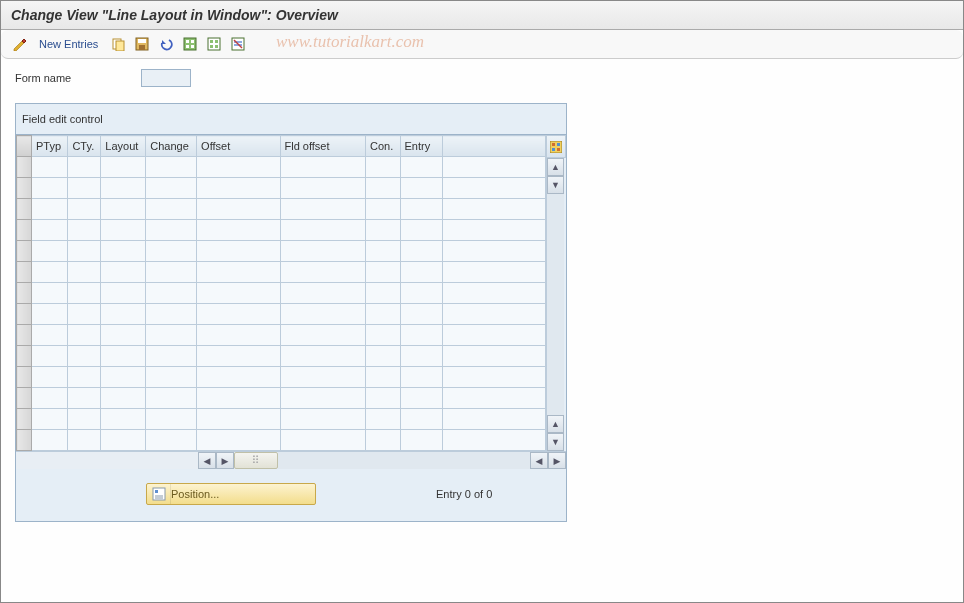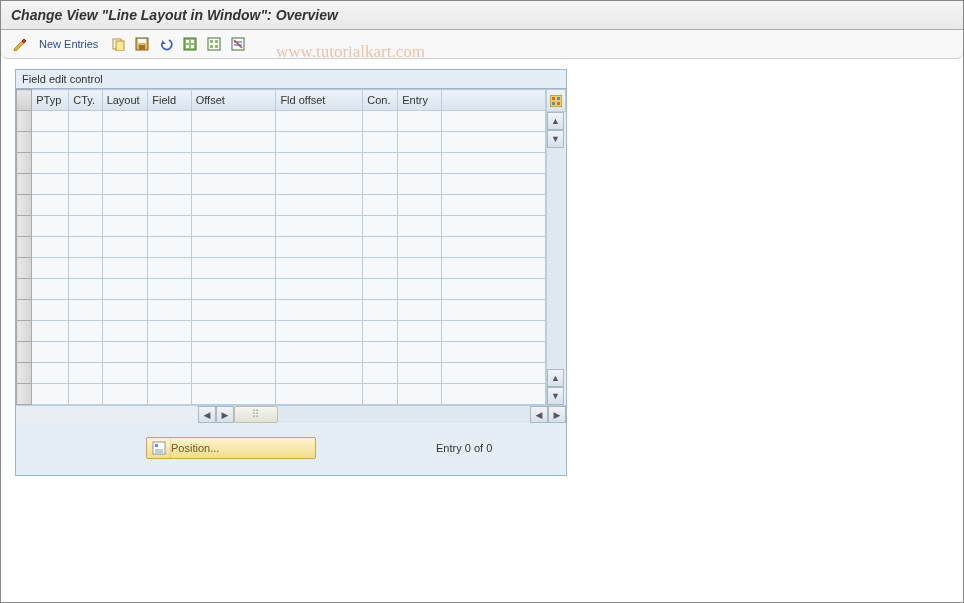--- a/index.html
+++ b/index.html
@@ -43,25 +43,26 @@
     }
     .toolbar .text-btn {
       padding: 2px 6px;
       color: #2a4d8f;
       cursor: pointer;
       font-size: 11px;
     }
     .watermark {
       position: absolute;
       left: 275px;
-      top: 12px;
+      top: 2px;
       font-size: 17px;
       color: rgba(220, 140, 100, 0.5);
       font-family: Georgia, serif;
       pointer-events: none;
+      font-style: italic;
     }
     .content {
       padding: 10px 14px;
     }
     .form-row {
       display: flex;
       align-items: center;
       gap: 70px;
       margin-bottom: 16px;
     }
@@ -71,21 +72,21 @@
       height: 18px;
       border: 1px solid #9cb3c9;
       background: #e9f0f6;
     }
     .panel {
       width: 552px;
       border: 1px solid #9cb3c9;
       background: #e5eef6;
     }
     .panel-title {
-      padding: 3px 6px;
+      padding: 9px 6px;
       color: #333;
       background: #e5eef6;
       border-radius: 9px;
     }
     .grid-wrap {
       display: flex;
       border-top: 1px solid #9cb3c9;
       position: relative;
     }
     .grid {
@@ -260,32 +261,36 @@
         <rect x="1" y="1" width="12" height="12" fill="#fff" stroke="#4a7030"></rect>
         <line x1="3" y1="5" x2="11" y2="5" stroke="#4070d0" stroke-width="1.2"></line>
         <line x1="3" y1="8" x2="11" y2="8" stroke="#4070d0" stroke-width="1.2"></line>
         <line x1="3" y1="3" x2="11" y2="11" stroke="#c04040" stroke-width="1.5"></line>
       </svg>
   </div>
   <div class="watermark">www.tutorialkart.com</div>
 </div>
 
 <div class="content">
+  <div class="form-row">
+    <span class="form-label">Form name</span>
+    <input class="form-input" value="" style="">
+  </div>
 
   <div class="panel">
     <div class="panel-title">Field edit control</div>
     <div class="grid-wrap">
       <table class="grid">
         <thead>
           <tr>
             <th class="row-selector"></th>
             <th class="col-ptyp">PTyp</th>
             <th class="col-cty">CTy.</th>
             <th class="col-offset">Layout</th>
-            <th class="col-length">Field</th>
+            <th class="col-length">Change</th>
             <th class="col-field">Offset</th>
             <th class="col-fldoffset">Fld offset</th>
             <th class="col-con">Con.</th>
             <th class="col-rule">Entry</th>
             <th class="col-blank"></th>
           </tr>
         </thead>
         <tbody id="grid-body">
             <tr>
               <td class="row-selector"></td>

